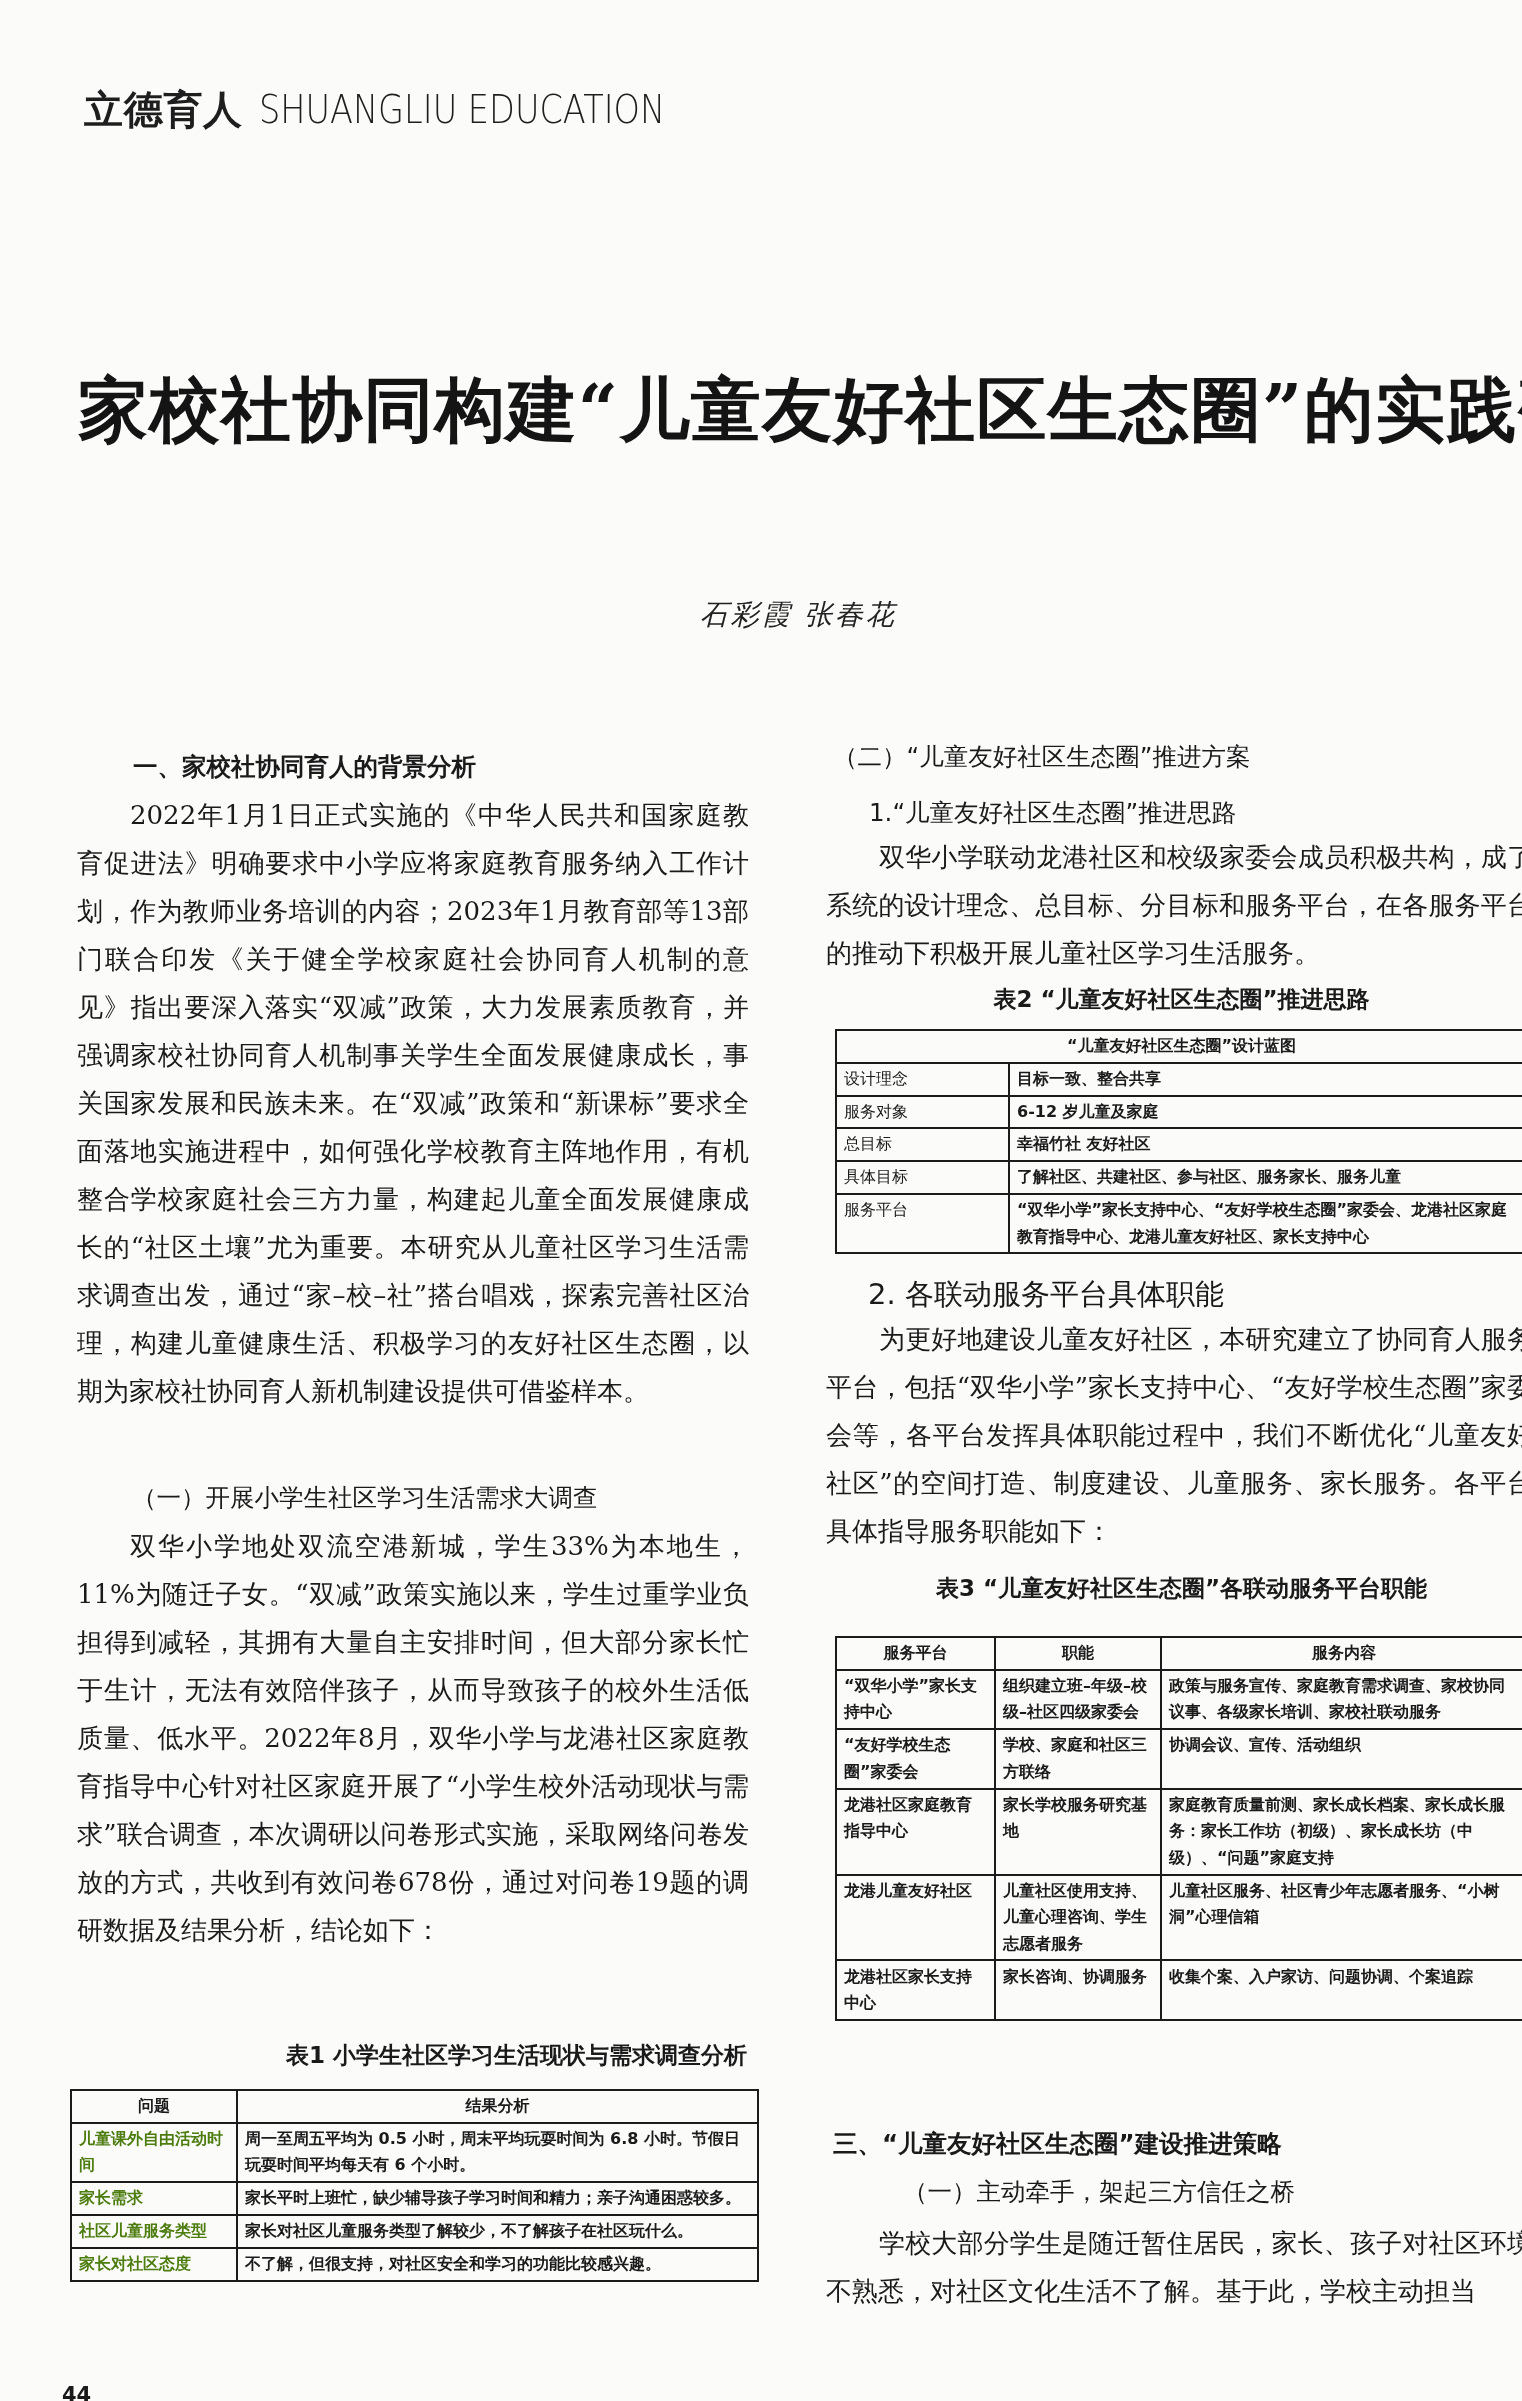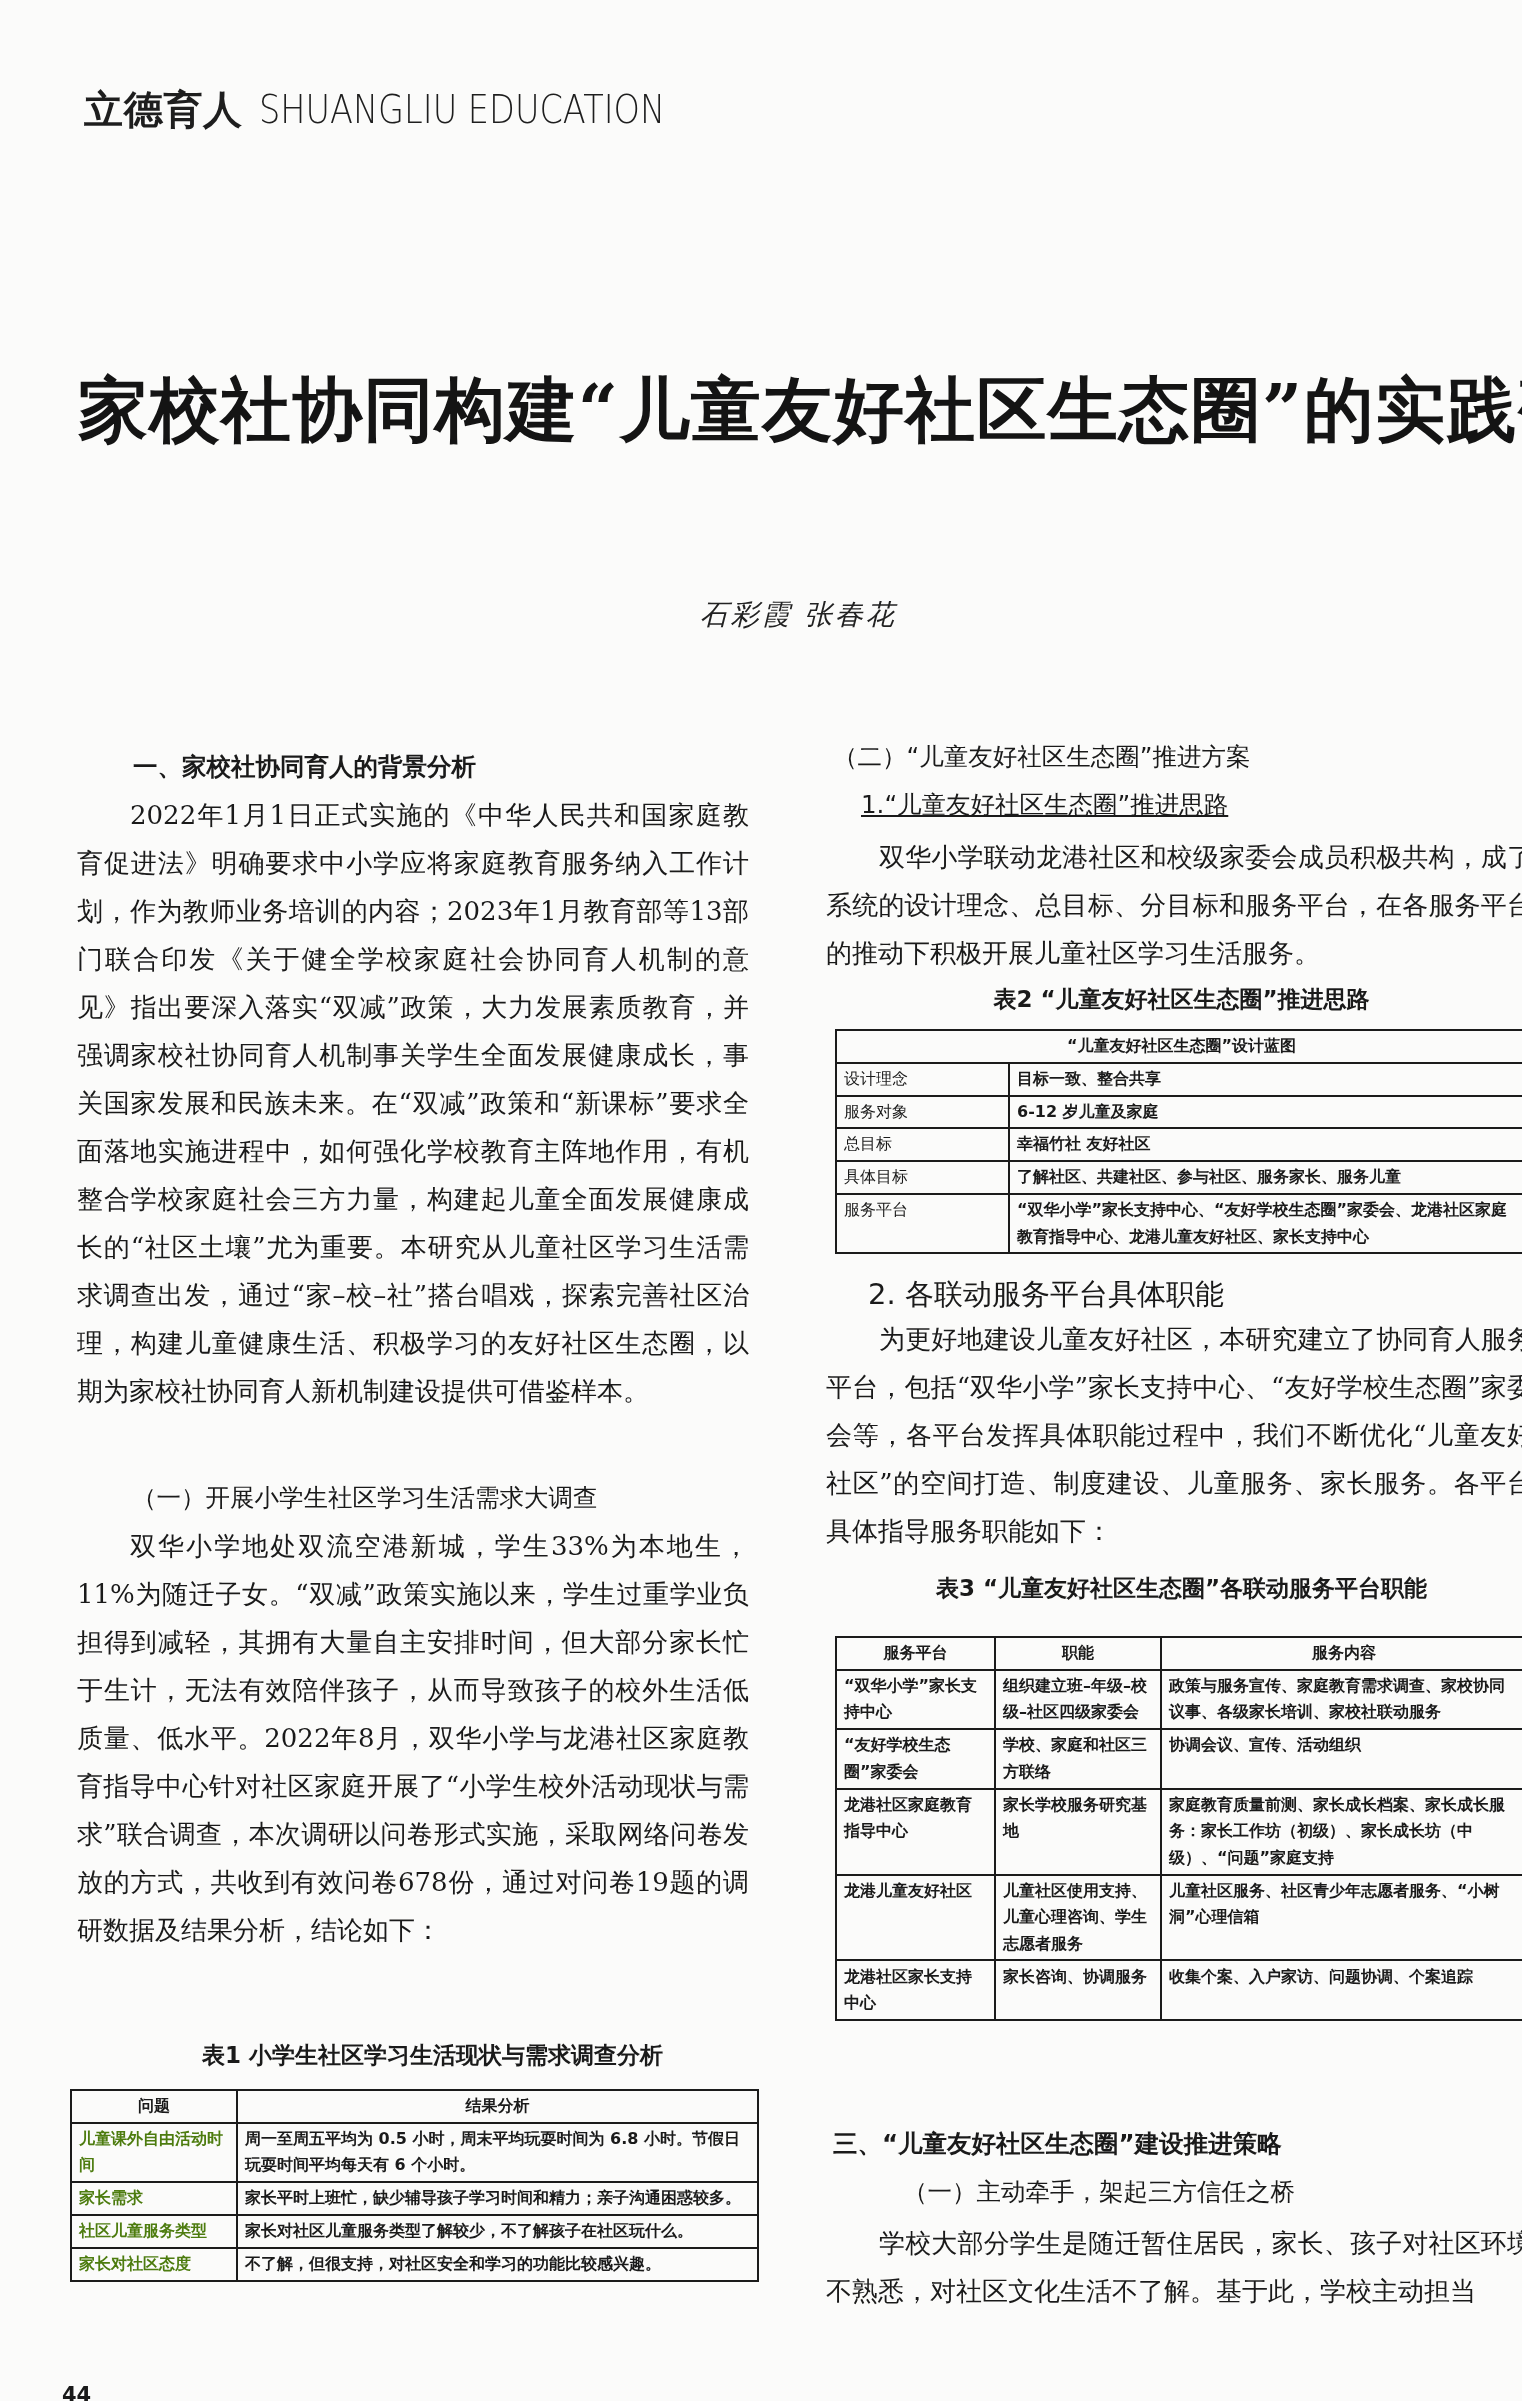--- a/index.html
+++ b/index.html
@@ -65,21 +65,21 @@
   <div class="authors">石彩霞  张春花</div>
 
   <div class="col col-left">
     <div class="h1">一、家校社协同育人的背景分析</div>
     <p class="para">2022年1月1日正式实施的《中华人民共和国家庭教育促进法》明确要求中小学应将家庭教育服务纳入工作计划，作为教师业务培训的内容；2023年1月教育部等13部门联合印发《关于健全学校家庭社会协同育人机制的意见》指出要深入落实“双减”政策，大力发展素质教育，并强调家校社协同育人机制事关学生全面发展健康成长，事关国家发展和民族未来。在“双减”政策和“新课标”要求全面落地实施进程中，如何强化学校教育主阵地作用，有机整合学校家庭社会三方力量，构建起儿童全面发展健康成长的“社区土壤”尤为重要。本研究从儿童社区学习生活需求调查出发，通过“家–校–社”搭台唱戏，探索完善社区治理，构建儿童健康生活、积极学习的友好社区生态圈，以期为家校社协同育人新机制建设提供可借鉴样本。</p>
     <div class="gap-big"></div>
     <div class="h2">（一）开展小学生社区学习生活需求大调查</div>
     <p class="para">双华小学地处双流空港新城，学生33%为本地生，11%为随迁子女。“双减”政策实施以来，学生过重学业负担得到减轻，其拥有大量自主安排时间，但大部分家长忙于生计，无法有效陪伴孩子，从而导致孩子的校外生活低质量、低水平。2022年8月，双华小学与龙港社区家庭教育指导中心针对社区家庭开展了“小学生校外活动现状与需求”联合调查，本次调研以问卷形式实施，采取网络问卷发放的方式，共收到有效问卷678份，通过对问卷19题的调研数据及结果分析，结论如下：</p>
   </div>
 
-  <div class="abs table-cap" style="left:88px; top:2040px; width:689px;">表1 小学生社区学习生活现状与需求调查分析</div>
+  <div class="abs table-cap" style="left:58px; top:2040px; width:689px;text-align:right;">表1 小学生社区学习生活现状与需求调查分析</div>
   <table class="t1">
     <thead>
       <tr>
         <th>问题</th>
         <th>结果分析</th>
       </tr>
     </thead>
     <tbody>
       <tr>
           <td class="q">儿童课外自由活动时间</td>
@@ -94,21 +94,21 @@
           <td>家长对社区儿童服务类型了解较少，不了解孩子在社区玩什么。</td>
         </tr>
       <tr>
           <td class="q">家长对社区态度</td>
           <td>不了解，但很支持，对社区安全和学习的功能比较感兴趣。</td>
         </tr>
     </tbody>
   </table>
 
   <div class="abs h2" style="left:833px; top:740px; margin:0; font-size:24.5px;">（二）“儿童友好社区生态圈”推进方案</div>
-  <div class="abs h2" style="left:861px; top:788px; margin:0; font-size:24.5px;text-decoration:underline;">1.“儿童友好社区生态圈”推进思路</div>
+  <div class="abs h2" style="left:861px; top:788px; margin:8px; font-size:24.5px;">1.“儿童友好社区生态圈”推进思路</div>
   <p class="abs para" style="left:826px; top:833px; width:707px; white-space:normal; font-size:26px; line-height:48px;">双华小学联动龙港社区和校级家委会成员积极共构，成了系统的设计理念、总目标、分目标和服务平台，在各服务平台的推动下积极开展儿童社区学习生活服务。</p>
 
   <div class="abs table-cap" style="left:835px; top:984px; width:693px;">表2 “儿童友好社区生态圈”推进思路</div>
   <table class="t2">
     <thead>
       <tr>
           <th colspan="2">“儿童友好社区生态圈”设计蓝图</th>
         </tr>
     </thead>
     <tbody>

